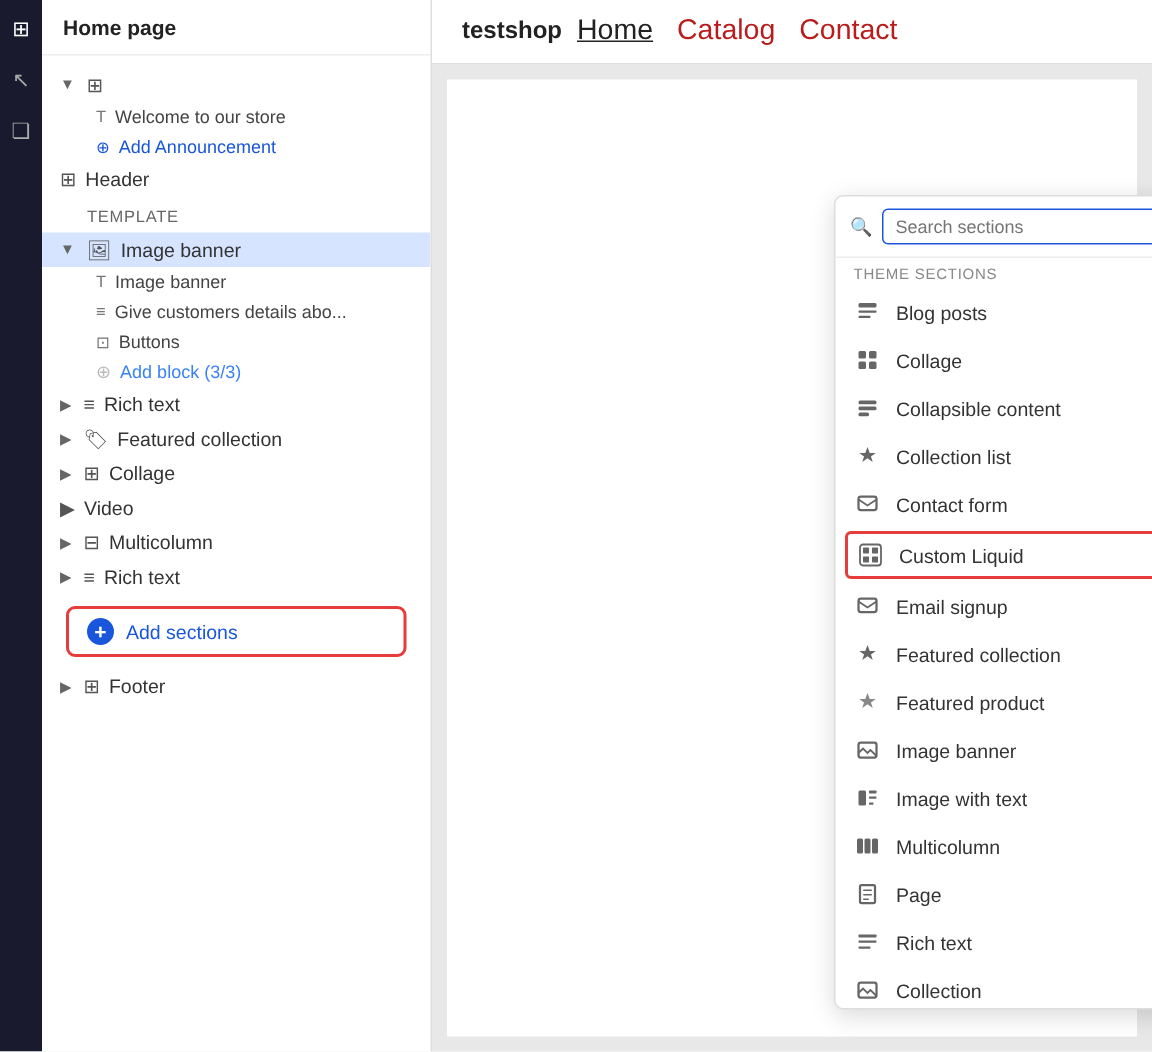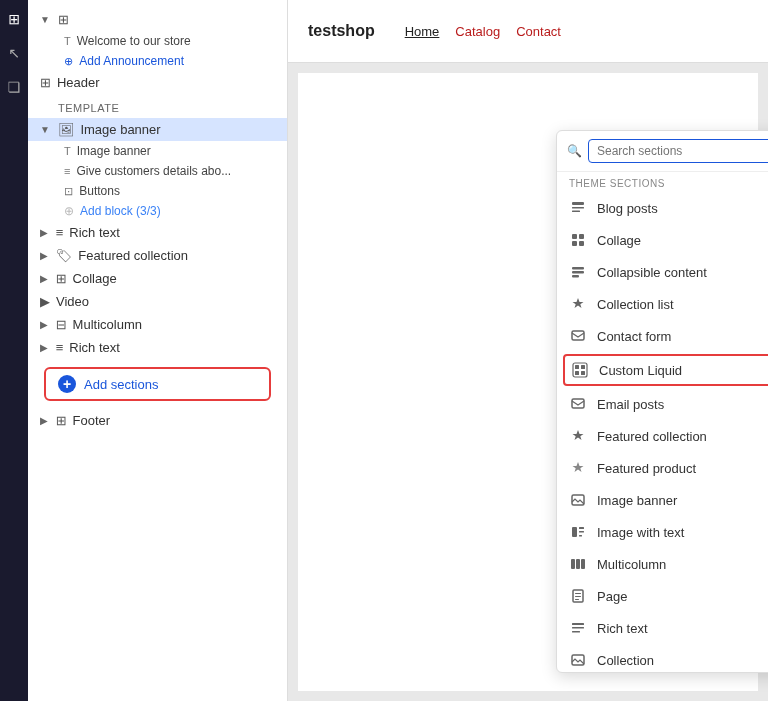--- a/index.html
+++ b/index.html
@@ -130,35 +130,34 @@
       display: flex;
       flex-direction: column;
       position: relative;
       background: #f0f0f0;
     }
 
     
     .store-preview {
       background: #fff;
       border-bottom: 1px solid #ddd;
-      padding: 22px 20px;
-      display: flex;
-      align-items: center;
-      gap: 20px;
+      padding: 10px 20px;
+      display: flex;
+      align-items: center;
     }
     .store-name {
       font-size: 16px;
       font-weight: 600;
       color: #222;
       margin-right: 10px;
     }
     .store-nav {
       display: flex;
       gap: 16px;
-      font-size: 13px;
+      font-size: 19px;
     }
     .store-nav a {
       text-decoration: none;
       color: #b91c1c;
     }
     .store-nav a.active {
       text-decoration: underline;
       color: #222;
     }
 
@@ -283,20 +282,21 @@
 </head>
 <body>
 
 <div class="icon-bar">
   <div class="icon-bar-item active">⊞</div>
   <div class="icon-bar-item">↖</div>
   <div class="icon-bar-item">❏</div>
 </div>
 
 <div class="sidebar">
+  <div class="sidebar-header">Home page</div>
   <div class="sidebar-content">
 
     <div class="tree-item">
       <span class="arrow">▼</span>
       <span class="icon">⊞</span>
     </div>
     <div class="tree-sub-item">
       <span class="icon">T</span>
       <span>Welcome to our store</span>
     </div>
@@ -480,21 +480,21 @@
         <span>Custom Liquid</span>
       </div>
 
       <div class="dropdown-item">
         <span class="item-icon">
           <svg width="16" height="16" viewBox="0 0 16 16" fill="none">
               <rect x="2" y="3" width="12" height="9" rx="1.5" stroke="#666" stroke-width="1.5" fill="none"></rect>
               <path d="M2 5l6 4 6-4" stroke="#666" stroke-width="1.2" fill="none"></path>
             </svg>
         </span>
-        <span>Email posts</span>
+        <span>Email signup</span>
       </div>
 
       <div class="dropdown-item">
         <span class="item-icon">
           <svg width="16" height="16" viewBox="0 0 16 16" fill="none">
               <path d="M8 2L9.5 6h4l-3.2 2.3 1.2 3.7L8 9.5 4.5 12l1.2-3.7L2.5 6h4z" fill="#666"></path>
             </svg>
         </span>
         <span>Featured collection</span>
       </div>

